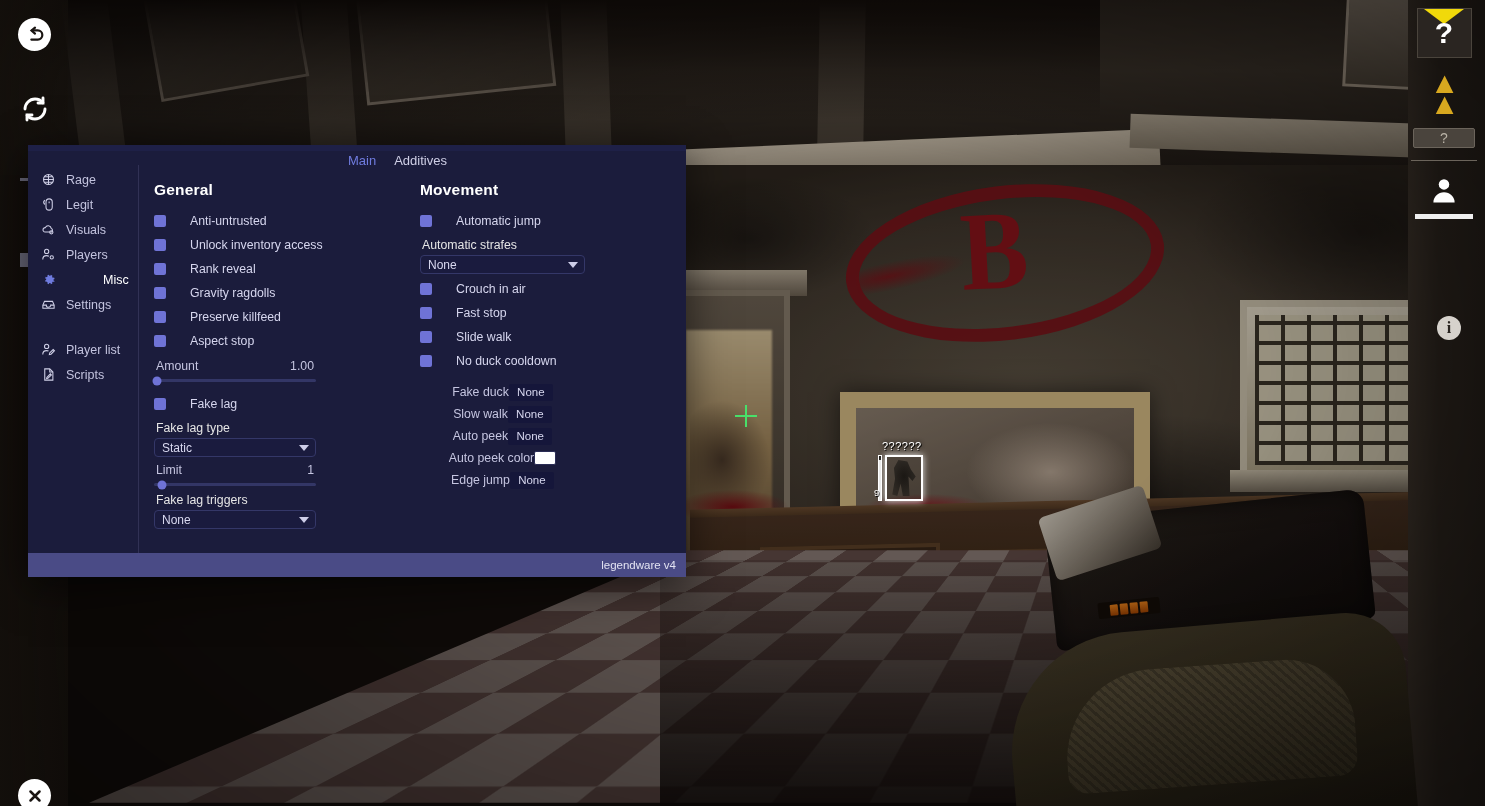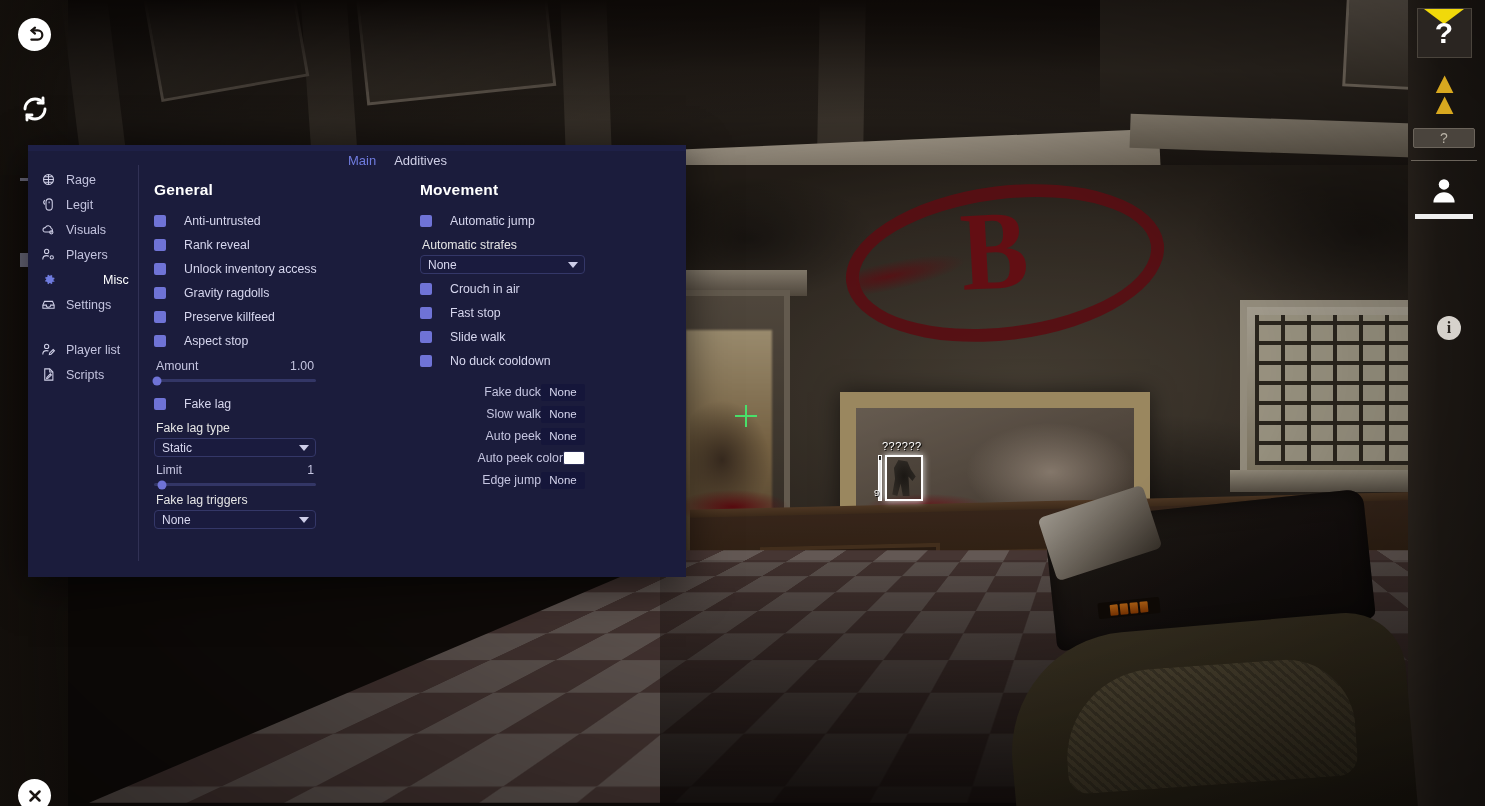--- a/index.html
+++ b/index.html
@@ -350,21 +350,21 @@
   .menu-content { position: absolute; left: 126px; top: 30px; right: 0; bottom: 28px; display: flex; }
   .col { width: 268px; padding-left: 0; }
   .col.left-col { padding-left: 0; }
   .col.right-col { padding-left: 0; }
 
   .col-title {
     font-size: 15.5px; color: #ffffff; font-weight: 700; margin: 6px 0 10px 0; letter-spacing: .2px;
   }
 
   .row-check {
-    display: flex; align-items: center; gap: 18px; height: 24px;
+    display: flex; align-items: center; gap: 24px; height: 24px;
   }
   .cbx {
     width: 12px; height: 12px; border-radius: 2px;
     background: #6f73d6; flex: 0 0 auto;
   }
   .cbx-label { color: #d6d6ee; font-size: 12.3px; }
 
   .field-label { color: #e5e5e5; font-size: 12.3px; margin: 5px 0 3px 2px; }
 
   .dropdown {
@@ -387,21 +387,21 @@
   .slider-track {
     position: relative; margin-top: 6px; height: 3px; border-radius: 2px;
     background: #333666;
   }
   .slider-knob {
     position: absolute; top: 50%; transform: translate(-50%,-50%);
     width: 9px; height: 9px; border-radius: 50%; background: #6f73d6;
   }
 
   .keyrow {
-    display: flex; align-items: center; justify-content: flex-end;
+    display: flex; align-items: center; justify-content: center;
     height: 22px; width: 165px;
   }
   .keyrow .klabel { color: #c5c5e0; font-size: 12.3px; }
   .keybox {
     width: 44px; height: 17px; background: #15163a; border-radius: 2px;
     color: #d6d6ee; font-size: 11.5px;
     display: flex; align-items: center; justify-content: center;
   }
   .colorbox {
     width: 22px; height: 14px; background: #ffffff; border-radius: 2px;
@@ -655,25 +655,25 @@
 
       <div class="col left-col">
         <div class="col-title">General</div>
 
         <div class="row-check">
           <span class="cbx"></span>
           <span class="cbx-label">Anti-untrusted</span>
         </div>
         <div class="row-check">
           <span class="cbx"></span>
+          <span class="cbx-label">Unlock inventory access</span>
+        </div>
+        <div class="row-check">
+          <span class="cbx"></span>
           <span class="cbx-label">Rank reveal</span>
-        </div>
-        <div class="row-check">
-          <span class="cbx"></span>
-          <span class="cbx-label">Unlock inventory access</span>
         </div>
         <div class="row-check">
           <span class="cbx"></span>
           <span class="cbx-label">Gravity ragdolls</span>
         </div>
         <div class="row-check">
           <span class="cbx"></span>
           <span class="cbx-label">Preserve killfeed</span>
         </div>
         <div class="row-check">
@@ -768,15 +768,18 @@
           <span class="klabel">Auto peek color</span>
           <span class="colorbox"></span>
         </div>
         <div class="keyrow">
           <span class="klabel">Edge jump</span>
           <span class="keybox">None</span>
         </div>
       </div>
     </div>
 
+    <div class="menu-footer">
+      <span class="wm">legendware v4</span>
+    </div>
   </div>
 
 </div>
 
 </body></html>

